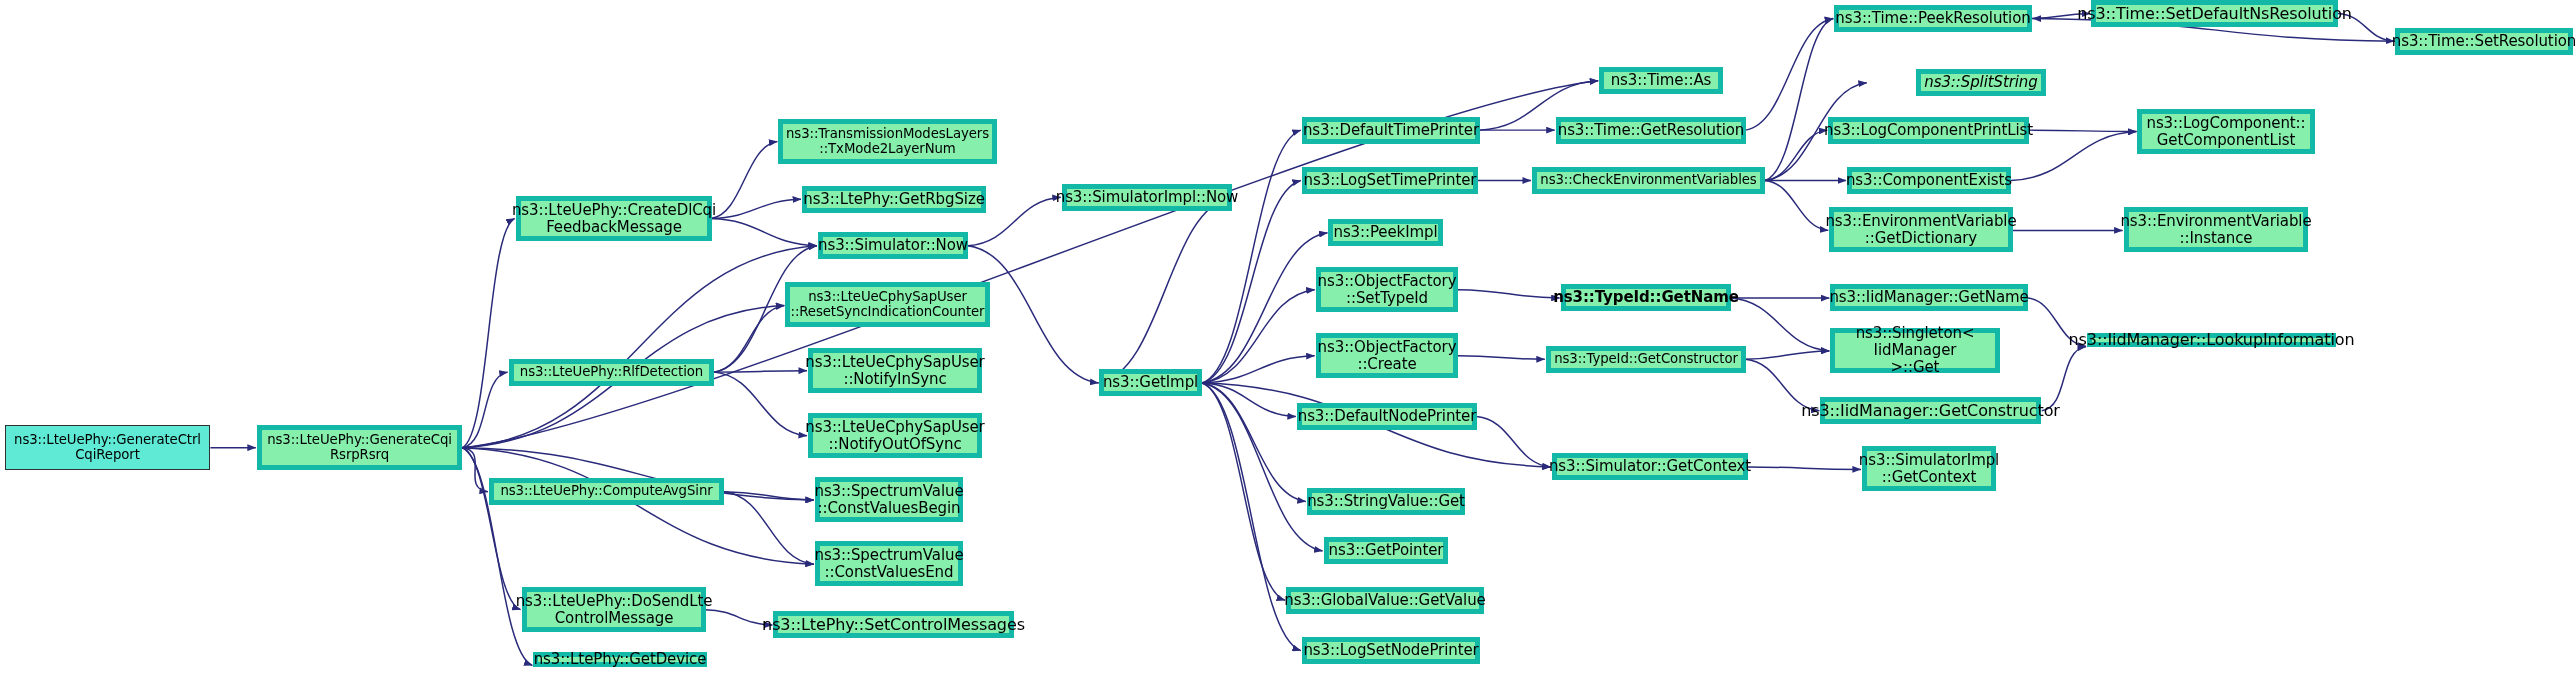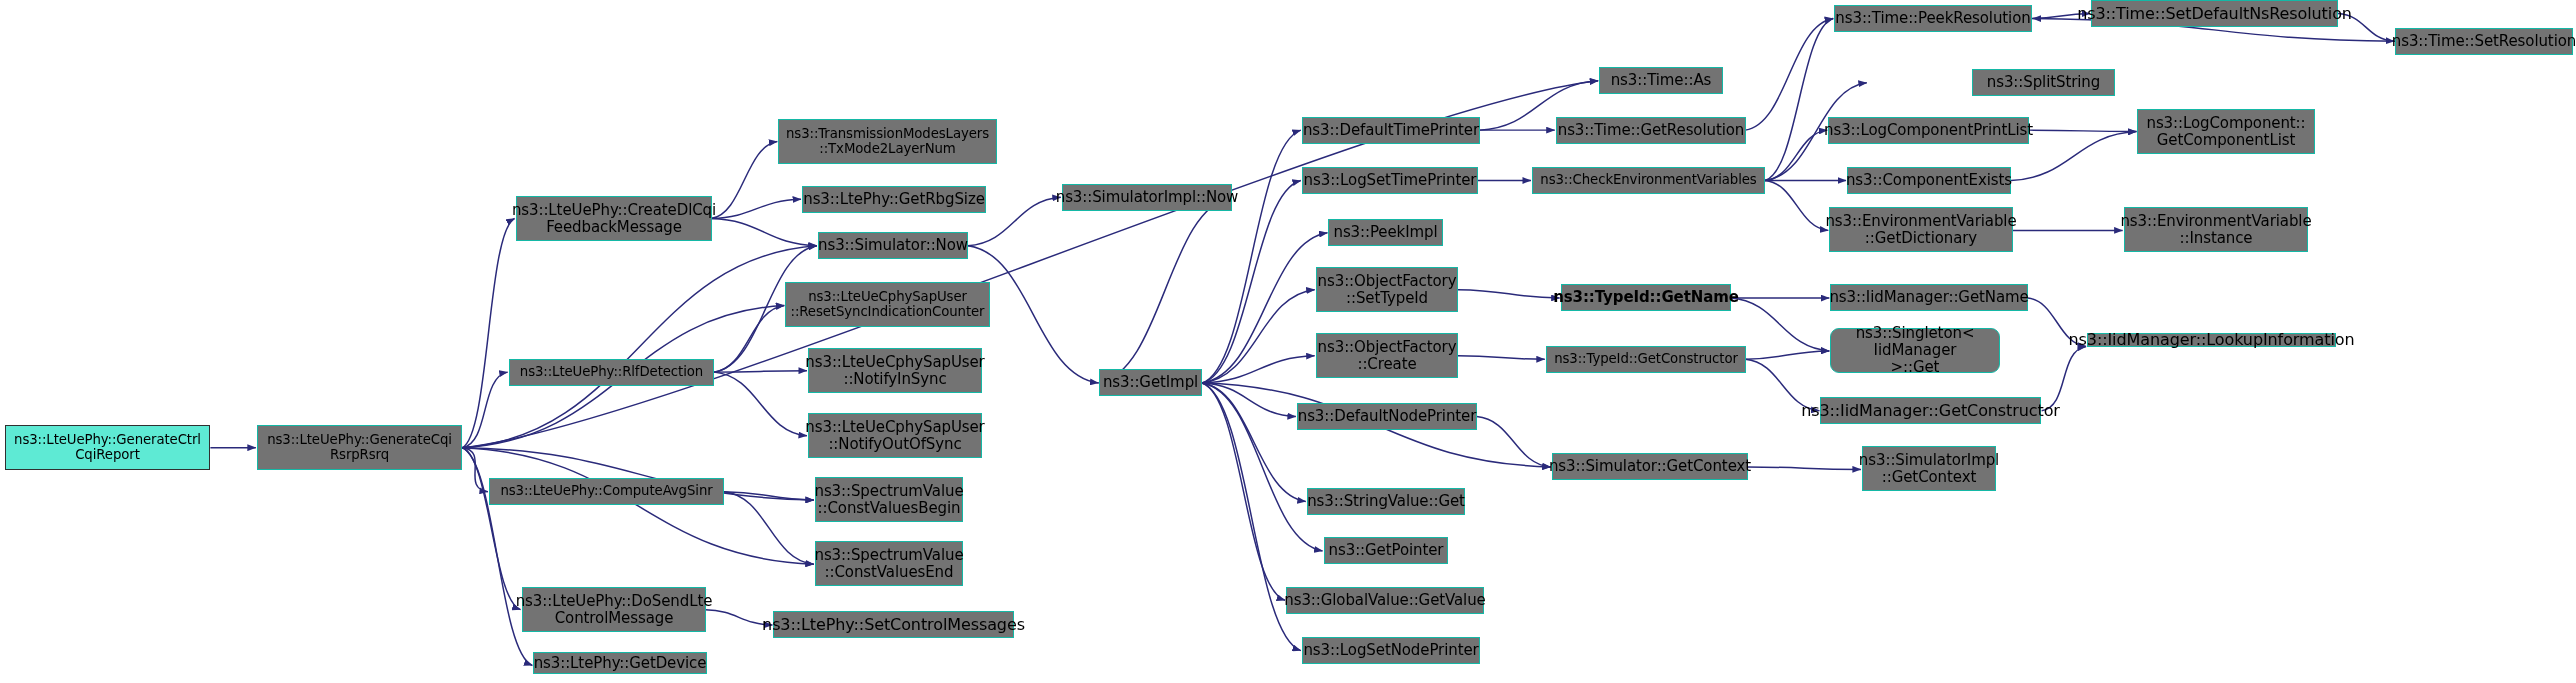--- a/index.html
+++ b/index.html
@@ -9,22 +9,22 @@
     width:2576px;
     height:684px;
     background:#ffffff;
     font-family:"DejaVu Sans","Liberation Sans",sans-serif;
     overflow:hidden;
   }
   #edges{position:absolute;left:0;top:0;width:2576px;height:684px;}
   .node{
     position:absolute;
     box-sizing:border-box;
-    border:1px solid #14b8a6;
-    background:#737373;
+    border:5px solid #14b8a6;
+    background:#86efac;
     color:#000000;
     display:flex;
     align-items:center;
     justify-content:center;
     text-align:center;
     line-height:1.12;
     white-space:pre-line;
     padding:0 4px;
     font-size:15px;
     letter-spacing:-0.1px;
@@ -126,21 +126,21 @@
       <div class="node" style="left: 808px; top: 413px; width: 174px; height: 45px;">ns3::LteUeCphySapUser
 ::NotifyOutOfSync</div>
       <div class="node small" style="left: 489px; top: 478px; width: 235px; height: 27px;">ns3::LteUePhy::ComputeAvgSinr</div>
       <div class="node" style="left: 815px; top: 477px; width: 148px; height: 45px;">ns3::SpectrumValue
 ::ConstValuesBegin</div>
       <div class="node" style="left: 815px; top: 541px; width: 148px; height: 45px;">ns3::SpectrumValue
 ::ConstValuesEnd</div>
       <div class="node" style="left: 522px; top: 587px; width: 184px; height: 45px;">ns3::LteUePhy::DoSendLte
 ControlMessage</div>
       <div class="node small tiny" style="left: 773px; top: 611px; width: 241px; height: 27px;">ns3::LtePhy::SetControlMessages</div>
-      <div class="node" style="left: 533px; top: 652px; width: 174px; height: 22px;">ns3::LtePhy::GetDevice</div>
+      <div class="node" style="left: 533px; top: 652px; width: 174px; height: 15px;">ns3::LtePhy::GetDevice</div>
       <div class="node" style="left: 1062px; top: 184px; width: 170px; height: 27px;">ns3::SimulatorImpl::Now</div>
       <div class="node" style="left: 1099px; top: 369px; width: 103px; height: 27px;">ns3::GetImpl</div>
       <div class="node" style="left: 1599px; top: 67px; width: 124px; height: 27px;">ns3::Time::As</div>
       <div class="node" style="left: 1302px; top: 117px; width: 178px; height: 27px;">ns3::DefaultTimePrinter</div>
       <div class="node" style="left: 1556px; top: 117px; width: 190px; height: 27px;">ns3::Time::GetResolution</div>
       <div class="node" style="left: 1302px; top: 167px; width: 176px; height: 27px;">ns3::LogSetTimePrinter</div>
       <div class="node small" style="left: 1532px; top: 167px; width: 233px; height: 27px;">ns3::CheckEnvironmentVariables</div>
       <div class="node" style="left: 1328px; top: 219px; width: 115px; height: 27px;">ns3::PeekImpl</div>
       <div class="node" style="left: 1316px; top: 267px; width: 142px; height: 45px;">ns3::ObjectFactory
 ::SetTypeId</div>
@@ -149,29 +149,29 @@
       <div class="node" style="left: 1297px; top: 403px; width: 180px; height: 27px;">ns3::DefaultNodePrinter</div>
       <div class="node" style="left: 1307px; top: 488px; width: 158px; height: 27px;">ns3::StringValue::Get</div>
       <div class="node" style="left: 1324px; top: 537px; width: 124px; height: 27px;">ns3::GetPointer</div>
       <div class="node" style="left: 1286px; top: 587px; width: 198px; height: 27px;">ns3::GlobalValue::GetValue</div>
       <div class="node" style="left: 1302px; top: 637px; width: 178px; height: 27px;">ns3::LogSetNodePrinter</div>
       <div class="node" style="left: 1552px; top: 453px; width: 196px; height: 27px;">ns3::Simulator::GetContext</div>
       <div class="node" style="left: 1862px; top: 446px; width: 134px; height: 45px;">ns3::SimulatorImpl
 ::GetContext</div>
       <div class="node" style="left: 1561px; top: 284px; width: 170px; height: 27px; font-weight: bold;">ns3::TypeId::GetName</div>
       <div class="node small" style="left: 1546px; top: 346px; width: 200px; height: 27px;">ns3::TypeId::GetConstructor</div>
-      <div class="node" style="left: 1830px; top: 328px; width: 170px; height: 45px; border-radius: 9px;">ns3::Singleton&lt; IidManager
+      <div class="node" style="left: 1830px; top: 328px; width: 170px; height: 45px;">ns3::Singleton&lt; IidManager
 &gt;::Get</div>
       <div class="node" style="left: 1830px; top: 284px; width: 198px; height: 27px;">ns3::IidManager::GetName</div>
       <div class="node small tiny" style="left: 1820px; top: 397px; width: 221px; height: 27px;">ns3::IidManager::GetConstructor</div>
       <div class="node small tiny" style="left: 2087px; top: 333px; width: 249px; height: 14px;">ns3::IidManager::LookupInformation</div>
       <div class="node" style="left: 1834px; top: 5px; width: 198px; height: 27px;">ns3::Time::PeekResolution</div>
       <div class="node small tiny" style="left: 2091px; top: 0px; width: 247px; height: 27px;">ns3::Time::SetDefaultNsResolution</div>
       <div class="node" style="left: 2395px; top: 28px; width: 178px; height: 27px;">ns3::Time::SetResolution</div>
-      <div class="node" style="left: 1972px; top: 69px; width: 143px; height: 27px;">ns3::SplitString</div>
+      <div class="node" style="left: 1916px; top: 69px; width: 130px; height: 27px; font-style: italic;">ns3::SplitString</div>
       <div class="node" style="left: 1828px; top: 117px; width: 201px; height: 27px;">ns3::LogComponentPrintList</div>
       <div class="node" style="left: 2137px; top: 109px; width: 178px; height: 45px;">ns3::LogComponent::
 GetComponentList</div>
       <div class="node" style="left: 1847px; top: 167px; width: 164px; height: 27px;">ns3::ComponentExists</div>
       <div class="node" style="left: 1829px; top: 207px; width: 184px; height: 45px;">ns3::EnvironmentVariable
 ::GetDictionary</div>
       <div class="node" style="left: 2124px; top: 207px; width: 184px; height: 45px;">ns3::EnvironmentVariable
 ::Instance</div>
     </div>
 </div>

